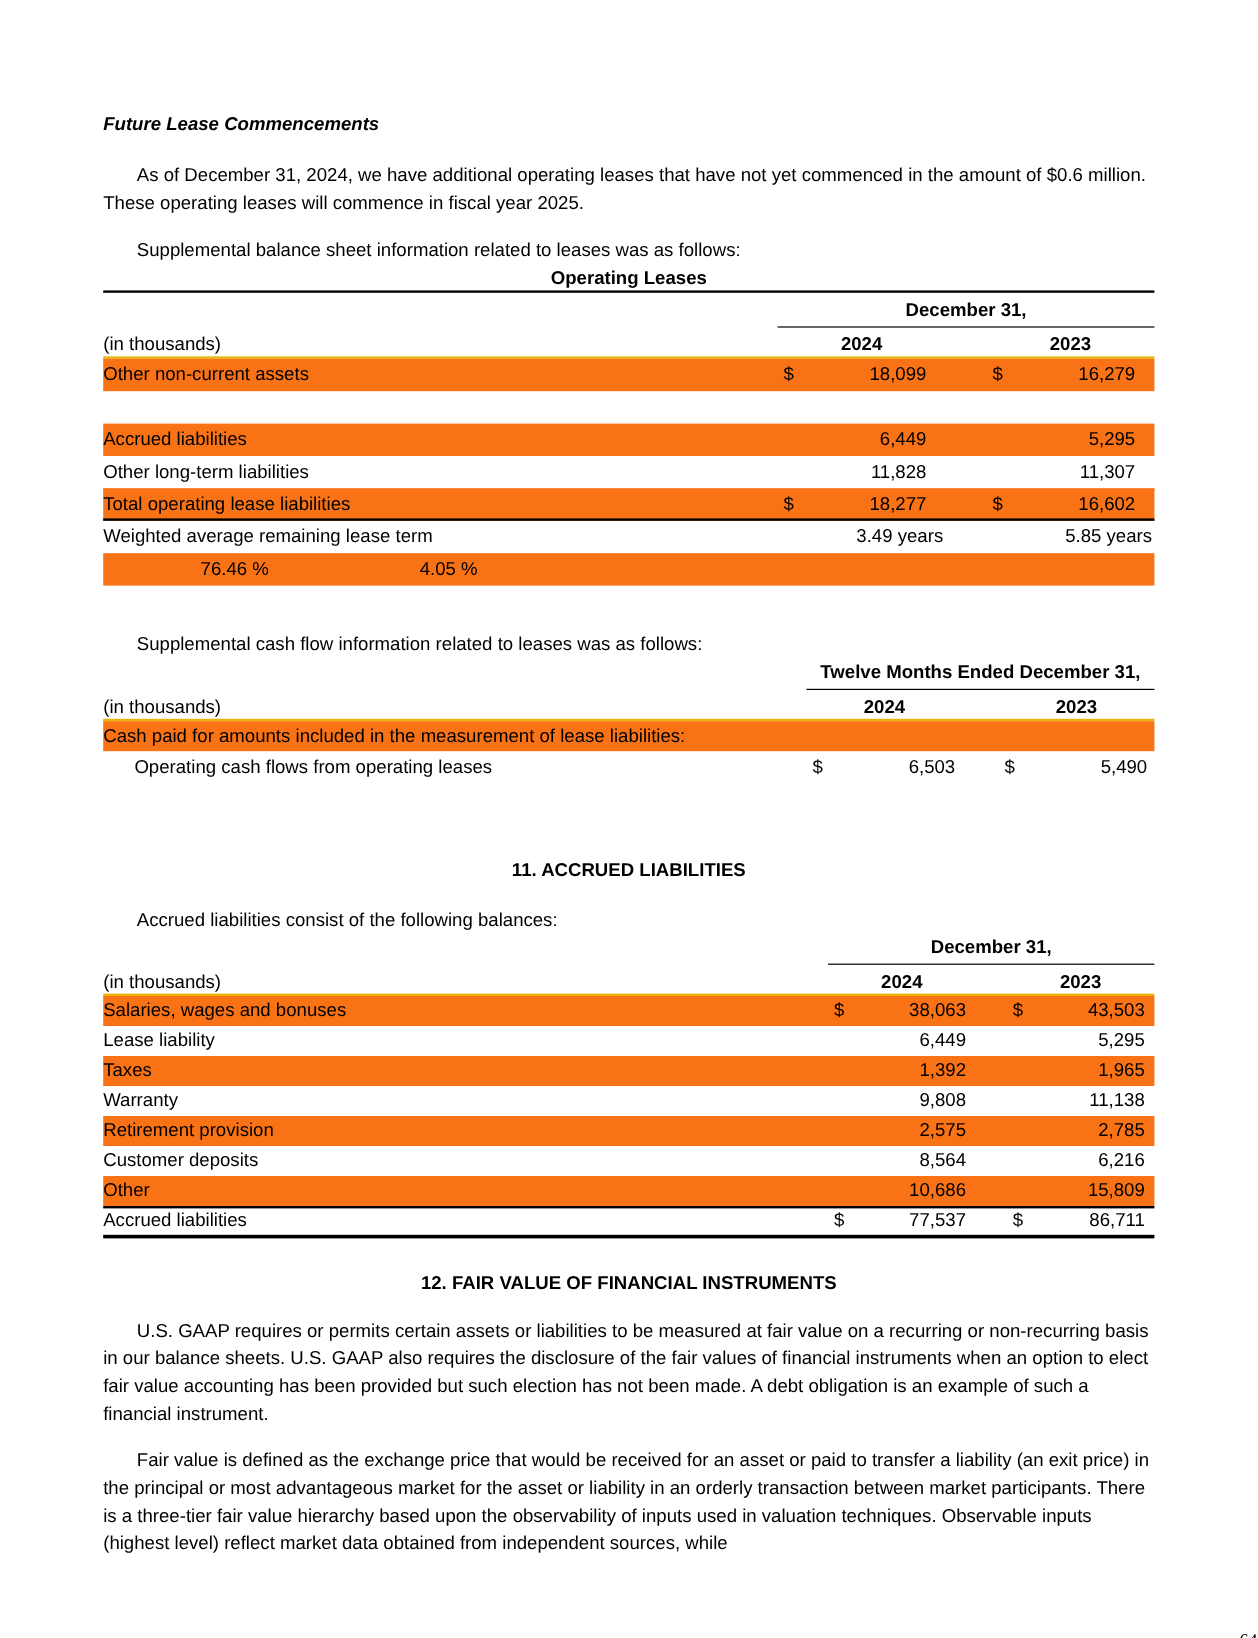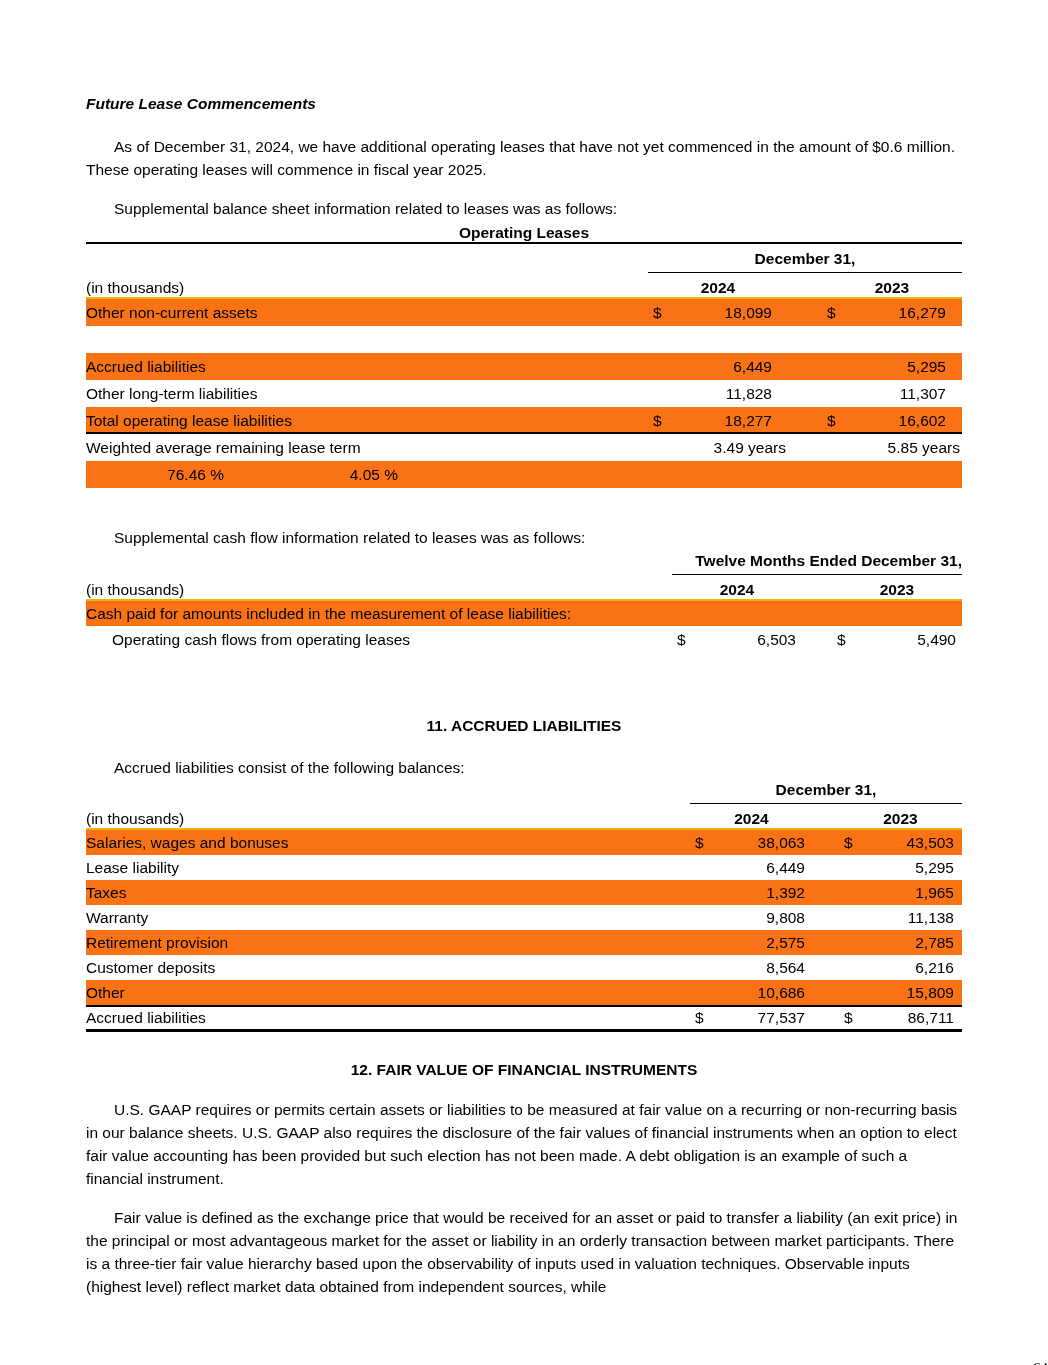--- a/index.html
+++ b/index.html
@@ -22,21 +22,21 @@
 
   .fintable { width: 876px; }
   .t1 { border-top: 2px solid #000; }
   .t2 { margin-top: 3px; }
   .t3 { margin-top: 2px; }
 
   .thead-period { display: flex; }
   .thead-period .spacer { flex: 1; }
   .period { text-align: center; font-weight: bold; border-bottom: 1px solid #000; padding-bottom: 4px; padding-top: 6px; }
   .t1 .period { width: 314px; }
-  .t2 .period { width: 290px; padding-top: 0; text-align: right; }
+  .t2 .period { width: 290px; padding-top: 0; }
   .t3 .period { width: 272px; padding-top: 0; }
 
   .years-row { display: flex; align-items: flex-end; height: 26px; border-bottom: 2px solid #eab308; }
   .years-row .c-label { font-weight: normal; }
   .ycol { text-align: center; font-weight: bold; }
   .t1 .ycol { width: 140px; }
   .t2 .ycol { width: 130px; }
   .t3 .ycol { width: 123px; }
 
   .trow { display: flex; align-items: center; height: 27px; }

